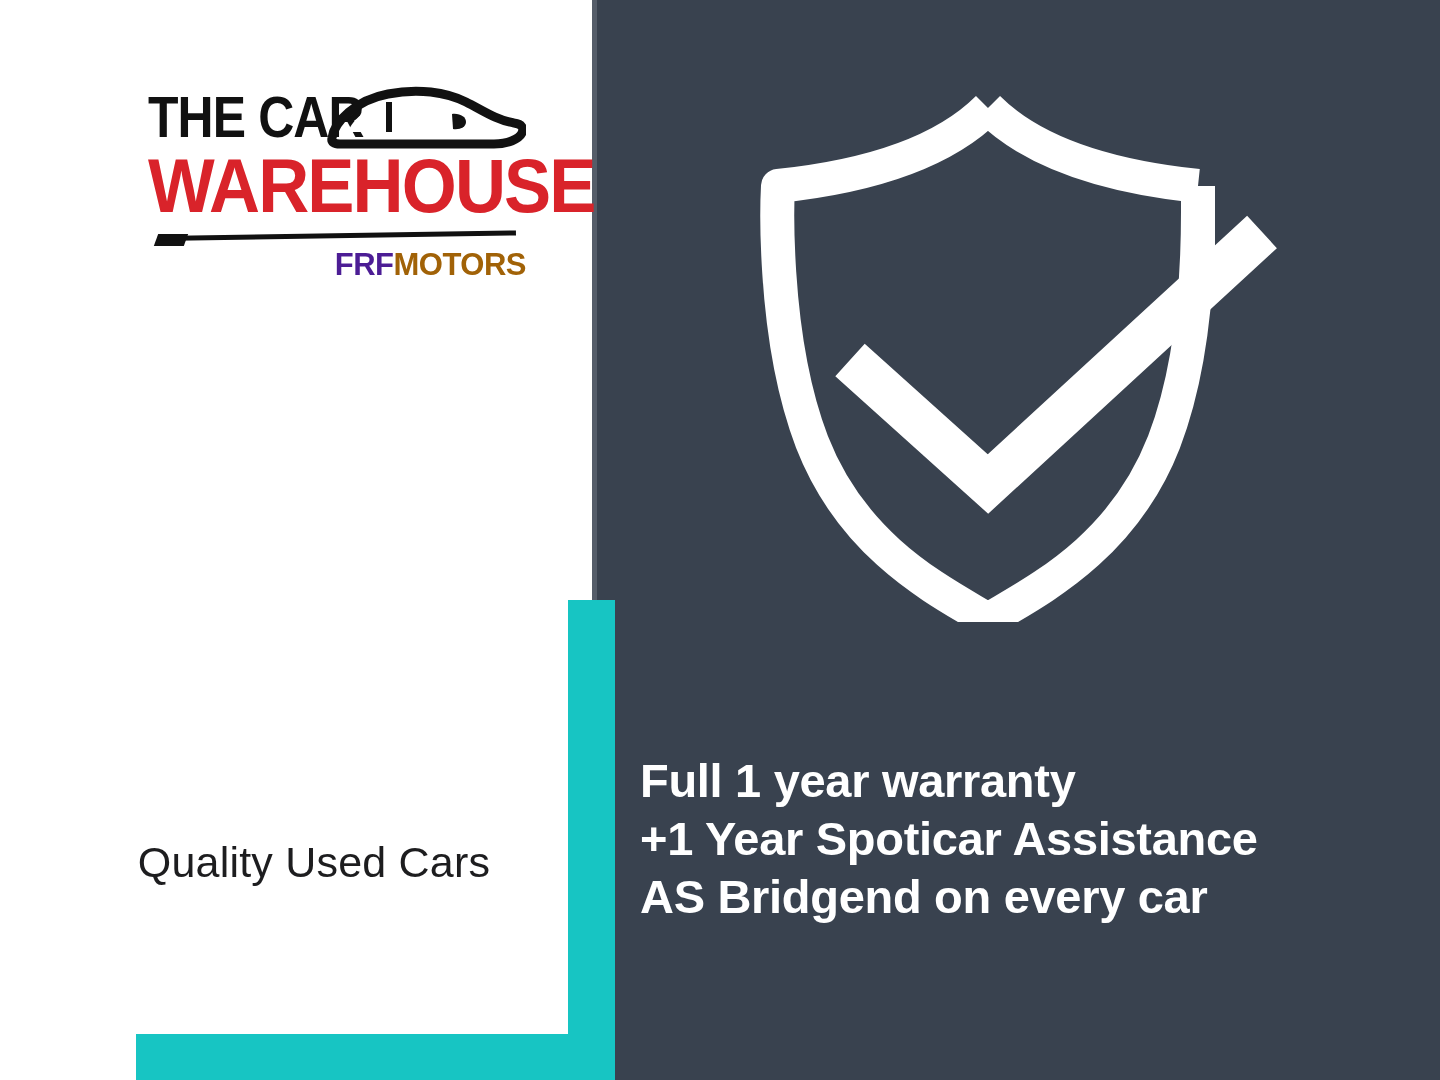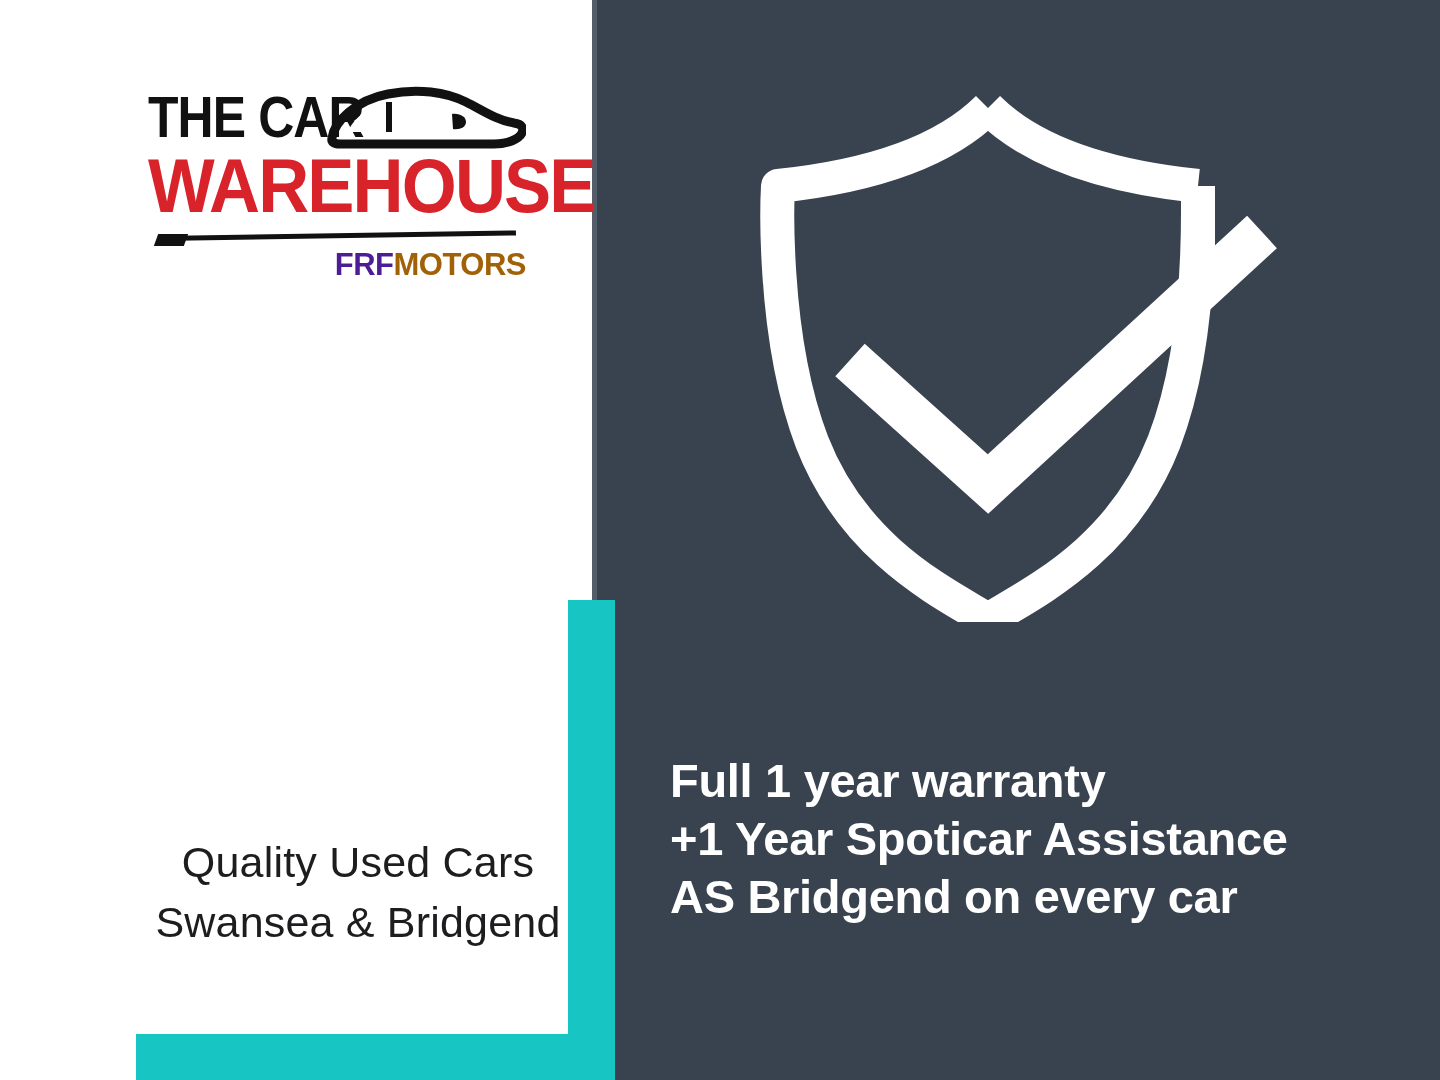--- a/index.html
+++ b/index.html
@@ -123,35 +123,34 @@
   .tagline {
     position: absolute;
     left: 0; top: 832px;
     width: 628px;
     text-align: center;
     color: #1d1d1f;
     font-size: 43px;
     font-weight: 400;
     line-height: 60px;
     letter-spacing: .2px;
-    padding-left: 44px;
   }
   .tagline div { white-space: nowrap; }
 
   
   .shield-wrap {
     position: absolute;
     left: 742px; top: 92px;
     width: 540px; height: 530px;
   }
 
   
   .headline {
     position: absolute;
-    left: 670px; top: 752px;
+    left: 640px; top: 752px;
     width: 740px;
     color: #ffffff;
     font-size: 47px;
     font-weight: 700;
     line-height: 58px;
     letter-spacing: -0.3px;
   }
   .headline div { white-space: nowrap; }
 </style>
 </head>
@@ -181,21 +180,20 @@
     <div class="logo-warehouse">WAREHOUSE</div>
     <div class="logo-rule-tail"></div>
     <div class="logo-rule"></div>
     <div class="logo-frfmotors">
       <span class="logo-frf">FRF</span><span class="logo-motors">MOTORS</span>
     </div>
   </div>
 
   <div class="tagline">
     <div>Quality Used Cars</div>
-    <div>Swansea &amp; Bridgend</div>
   </div>
 
   <div class="shield-wrap">
     <svg viewBox="0 0 540 530" width="540" height="530" xmlns="http://www.w3.org/2000/svg">
 
       <path d="M246 16 C212 50 150 82 36 94 C36 94 28 240 70 350 C112 458 200 500 246 528 C292 500 380 458 422 350 C452 272 456 176 456 120" fill="none" stroke="#ffffff" stroke-width="34" stroke-linejoin="round" stroke-linecap="butt"></path>
       <path d="M246 16 C280 50 342 82 456 94" fill="none" stroke="#ffffff" stroke-width="34" stroke-linejoin="round" stroke-linecap="butt"></path>
 
       <path d="M456 94 L456 178" fill="none" stroke="#ffffff" stroke-width="34" stroke-linecap="butt"></path>
 

